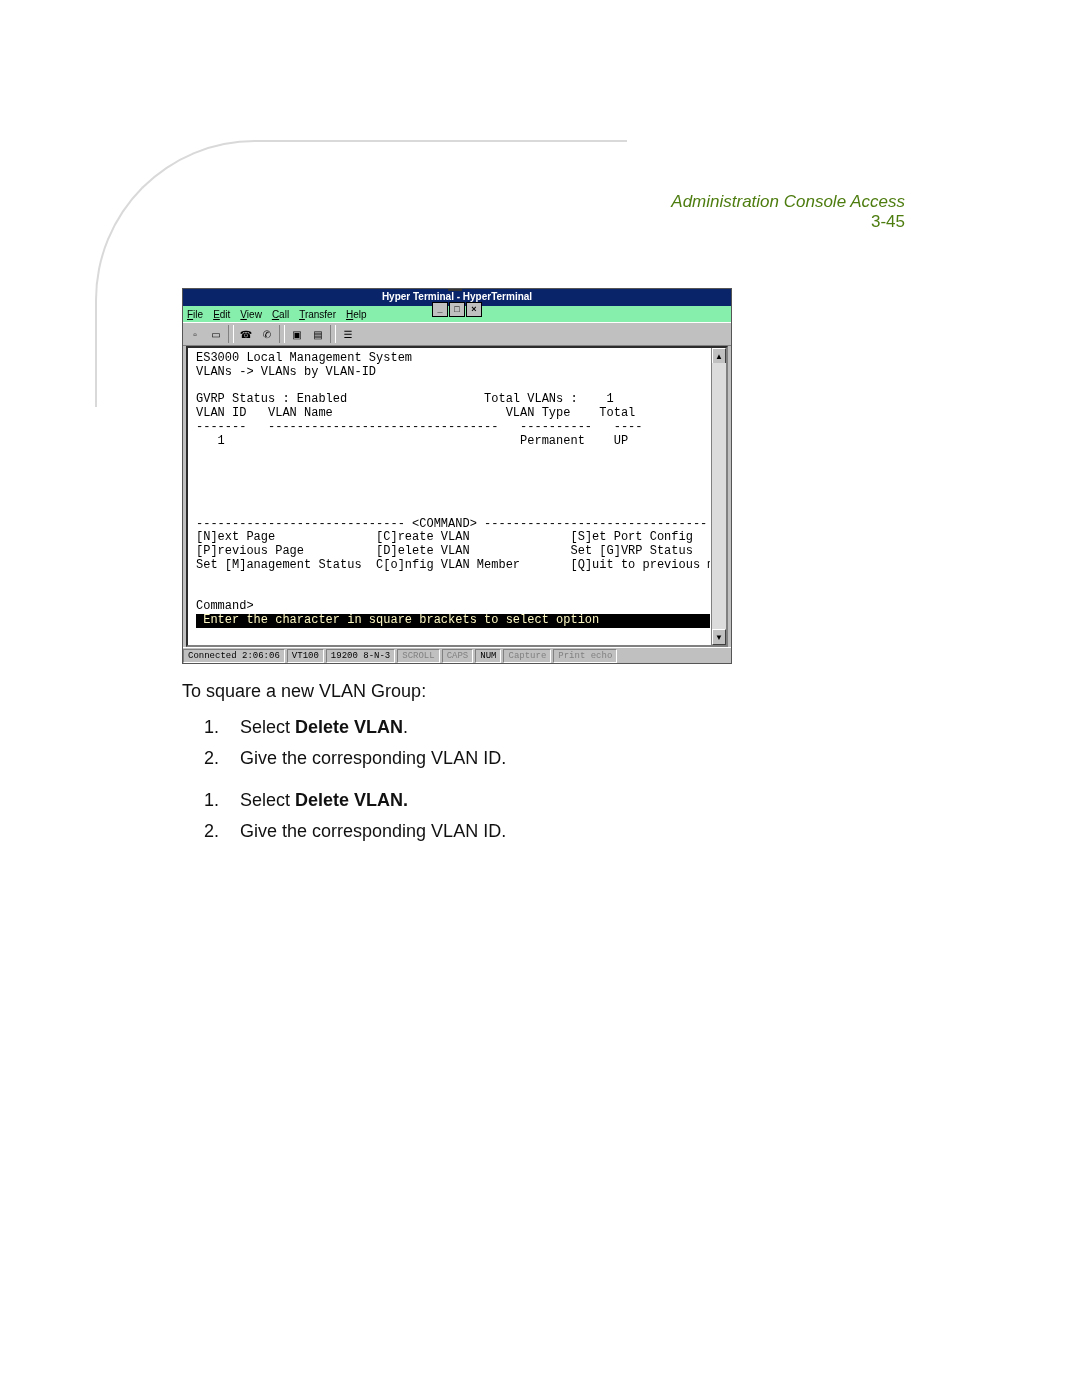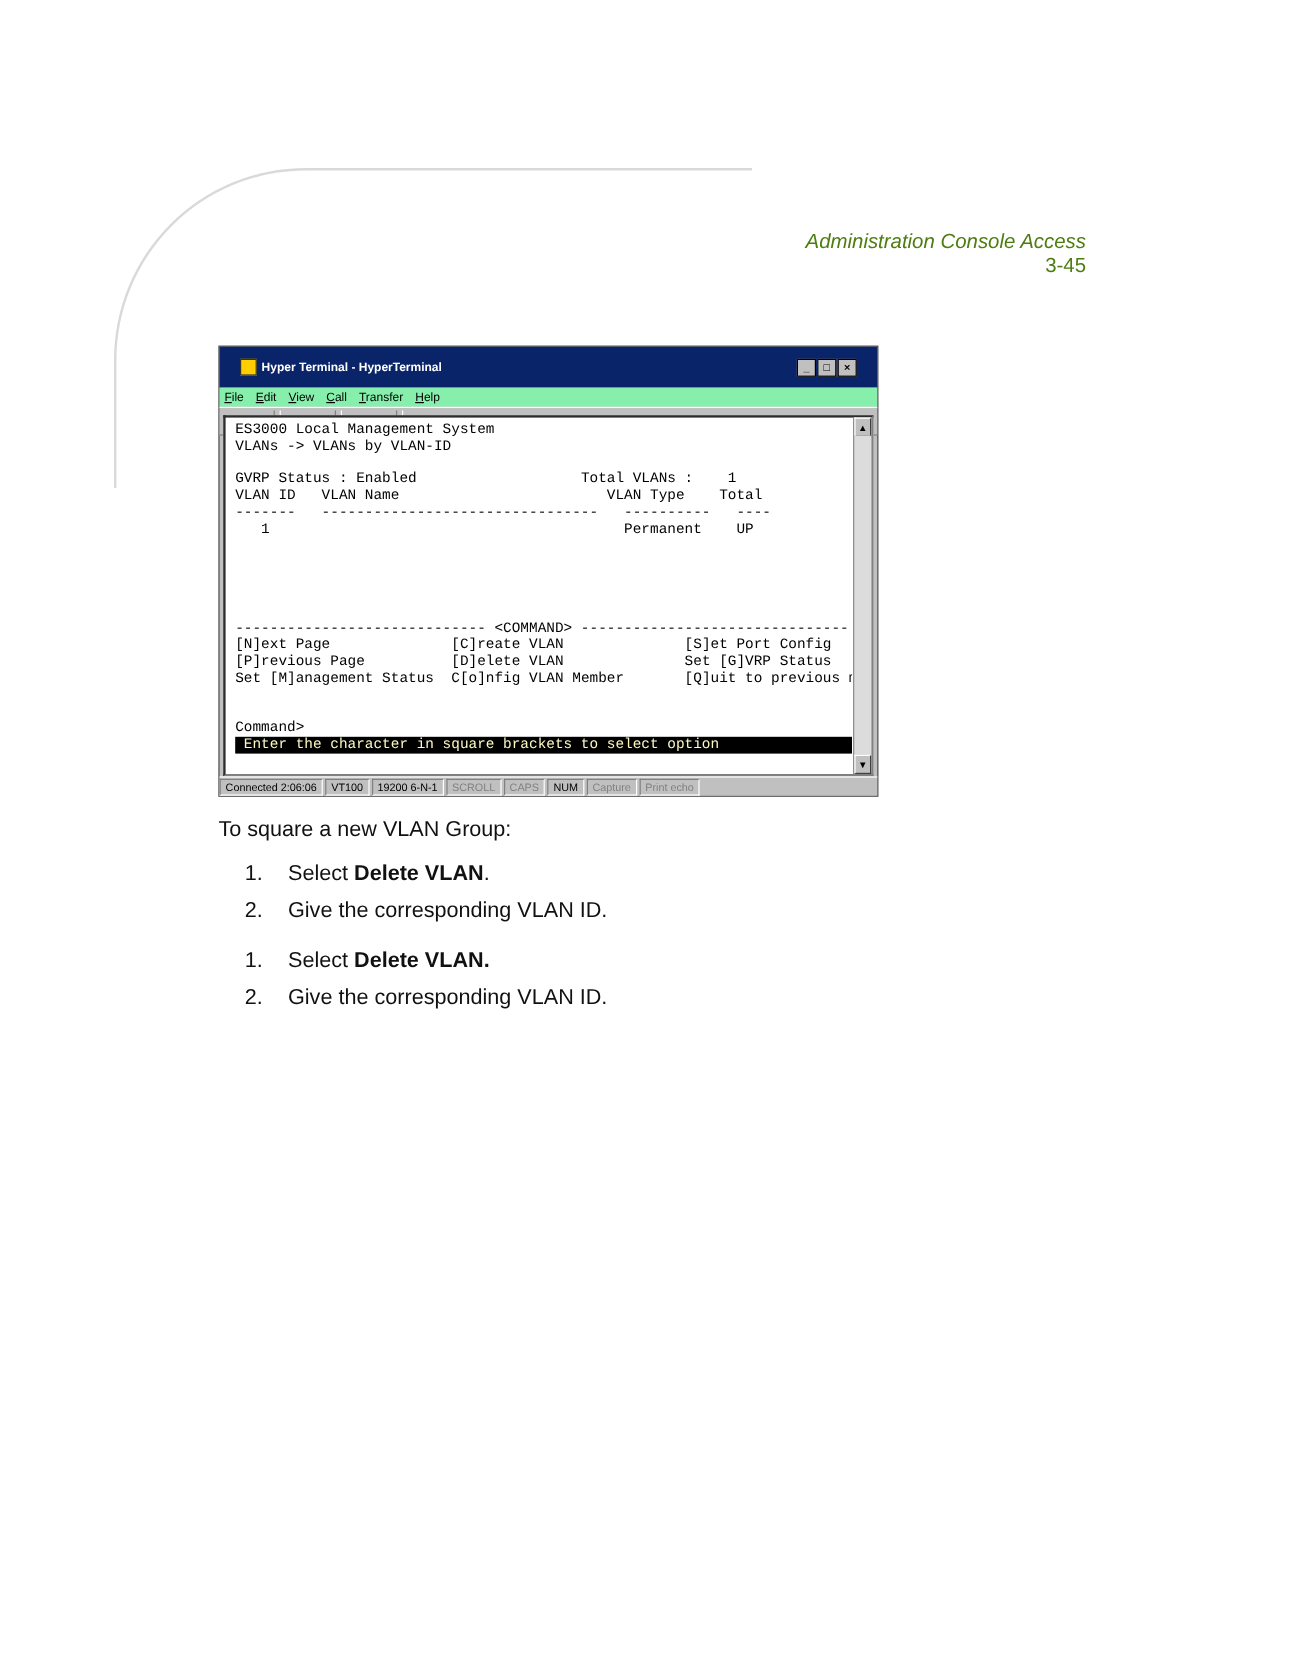--- a/index.html
+++ b/index.html
@@ -28,23 +28,23 @@
   ol.steps li{margin:3px 0;padding-left:6px;}
   ol.steps li::marker{content:counter(list-item) ".   ";}
   .b{font-weight:bold;}
 
   
   .shot{
     position:absolute;left:182px;top:288px;width:548px;height:374px;
     background:#c0c0c0;border:1px solid #555;font-size:10px;
   }
   .titlebar{
-    height:34px;background:linear-gradient(#0a246a,#0a246a);
+    height:17px;background:linear-gradient(#0a246a,#0a246a);
     color:#fff;display:flex;align-items:center;padding:0 17px;
-    font-size:10px;font-family:Tahoma,Arial,sans-serif;
+    font-size:10px;font-family:Tahoma,Arial,sans-serif;flex-direction:column;
   }
   .titlebar .ticon{width:12px;height:12px;background:#ffcf00;margin-right:4px;border:1px solid #333;}
   .titlebar .ttext{font-weight:bold;flex:1;}
   .titlebar .wbtns{display:flex;gap:1px;}
   .titlebar .wbtn{
     width:14px;height:13px;background:#c0c0c0;border:1px solid #000;
     display:flex;align-items:center;justify-content:center;font-size:9px;line-height:1;
     color:#000;font-weight:bold;font-family:Arial;
   }
   .menubar{
@@ -76,21 +76,21 @@
   .vscroll{
     position:absolute;right:0;top:0;bottom:0;width:14px;background:#c0c0c0;
     border-left:1px solid #808080;
   }
   .vscroll .arr{height:14px;background:#c0c0c0;border:1px solid #fff;border-right-color:#404040;border-bottom-color:#404040;
     display:flex;align-items:center;justify-content:center;font-size:8px;}
   .vscroll .track{position:absolute;top:15px;bottom:15px;left:0;right:0;background:#dcdcdc;}
   .statusbar{
     position:absolute;left:0;right:0;bottom:0;height:15px;background:#c0c0c0;
     display:flex;align-items:center;border-top:1px solid #fff;
-    font-family:Liberation Sans, sans-serif;font-size:9px;color:#000;
+    font-family:Liberation Mono, monospace;font-size:9px;color:#000;
   }
   .statusbar .cell{
     border:1px solid #808080;border-top-color:#808080;border-left-color:#808080;
     border-right-color:#fff;border-bottom-color:#fff;height:12px;
     padding:0 4px;display:flex;align-items:center;margin-right:2px;background:#c0c0c0;
     white-space:nowrap;
   }
   .statusbar .cell.gray{color:#808080;}
 </style>
 </head>
@@ -158,21 +158,21 @@
     <div class="vscroll">
       <div class="arr">▲</div>
       <div class="track"></div>
       <div class="arr" style="position:absolute;bottom:0;left:0;right:0;">▼</div>
     </div>
   </div>
 
   <div class="statusbar">
     <div class="cell">Connected 2:06:06</div>
     <div class="cell">VT100</div>
-    <div class="cell">19200 6-N-1</div>
+    <div class="cell">19200 8-N-3</div>
     <div class="cell gray">SCROLL</div>
     <div class="cell gray">CAPS</div>
     <div class="cell">NUM</div>
     <div class="cell gray">Capture</div>
     <div class="cell gray">Print echo</div>
   </div>
 </div>
 
 <div class="content">
   <p>To square a new VLAN Group:</p>

